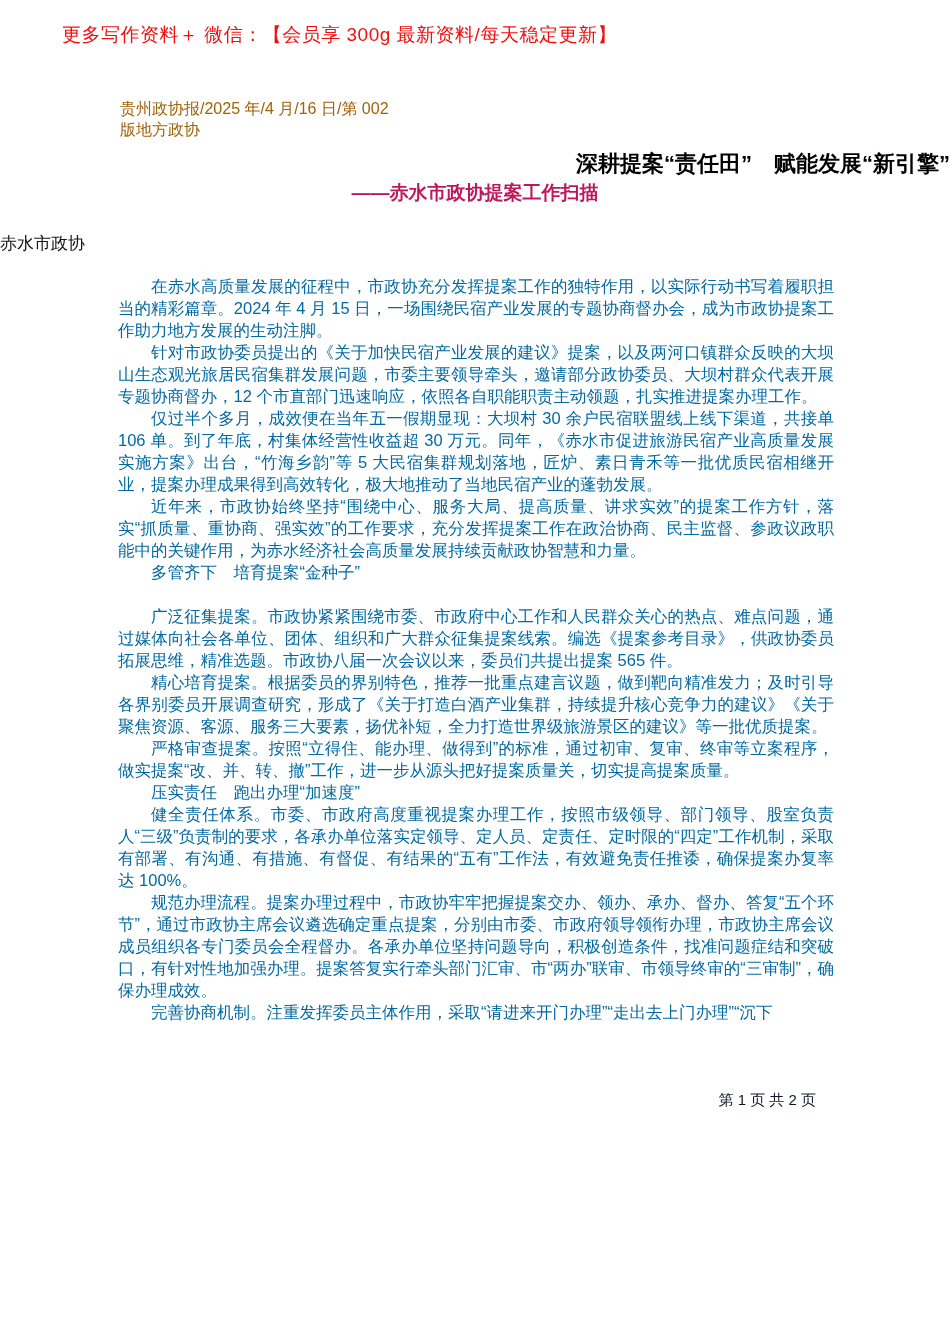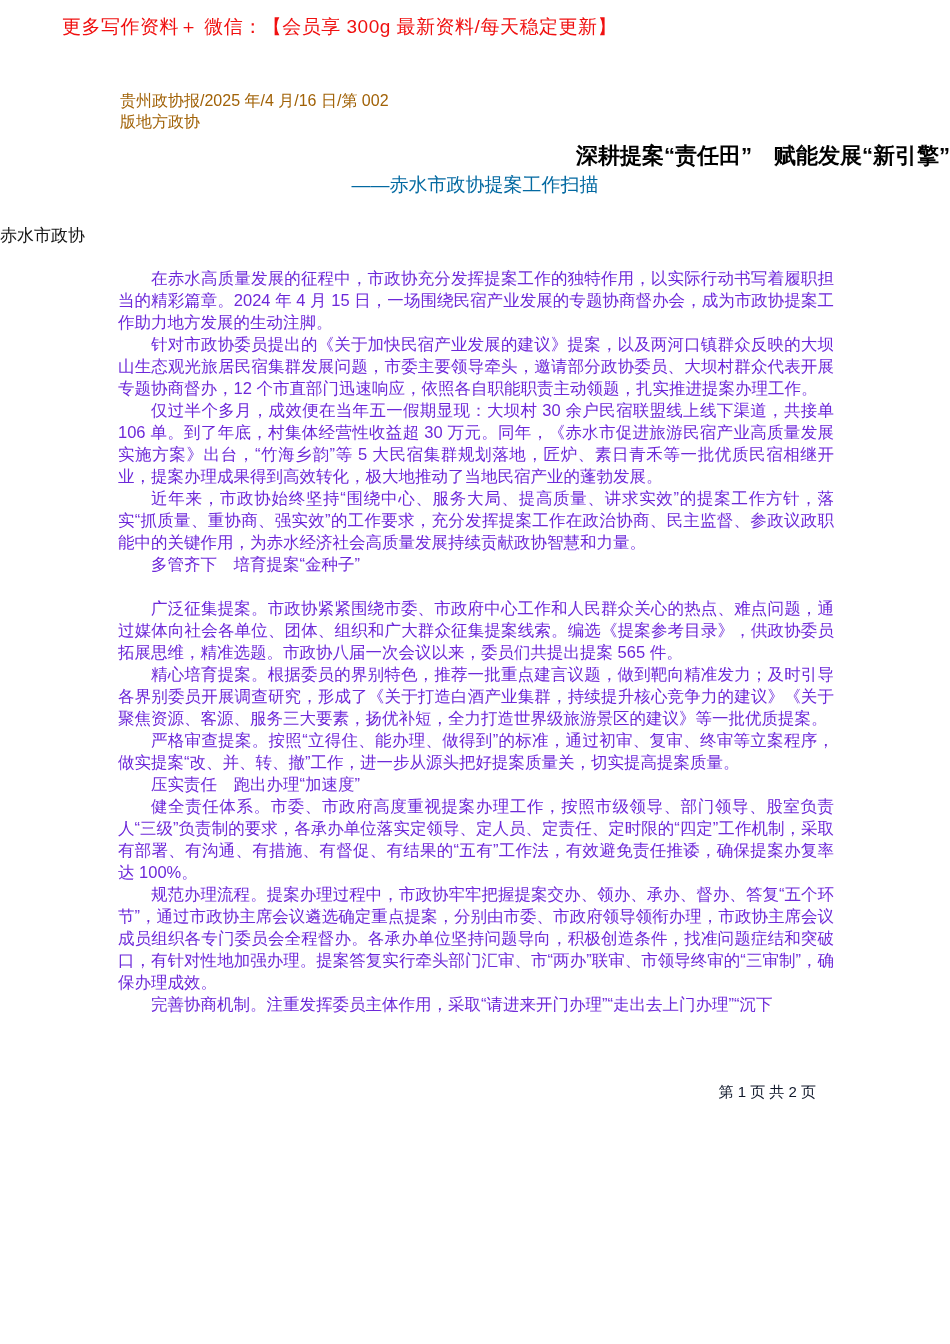--- a/index.html
+++ b/index.html
@@ -5,21 +5,21 @@
   * { margin: 0; padding: 0; box-sizing: border-box; }
   html, body { background: #ffffff; }
   .page {
     position: relative;
     width: 950px;
     height: 1120px;
     background: #ffffff;
     font-family: "Liberation Sans", sans-serif;
     color: #141414;
     overflow: hidden;
-    margin: 0 auto;
+    margin: 8px auto;
   }
   .promo {
     position: absolute;
     left: 62px;
     top: 14px;
     font-size: 19px;
     font-weight: 500;
     color: #f01010;
     letter-spacing: 0.5px;
     white-space: nowrap;
@@ -42,41 +42,41 @@
     font-weight: 700;
     color: #000000;
   }
   .subtitle {
     position: absolute;
     left: 0;
     top: 172px;
     width: 100%;
     text-align: center;
     font-size: 19px;
-    font-weight: 400;
-    color: #0369a1;
+    font-weight: 700;
+    color: #be185d;
   }
   .author {
     position: absolute;
     left: 0;
     top: 224px;
     width: 100%;
     text-align: left;
     font-size: 17px;
     color: #141414;
   }
   .article-body {
     position: absolute;
     left: 118px;
     top: 267px;
     width: 716px;
     font-size: 16.5px;
     line-height: 22px;
     text-align: justify;
-    color: #6d28d9;
+    color: #0369a1;
   }
   .article-body p { text-indent: 2em; margin: 0; }
   .article-body .spacer { height: 22px; }
   .pagenum {
     position: absolute;
     right: 134px;
     top: 1083px;
     font-size: 15px;
     color: #0f172a;
   }

